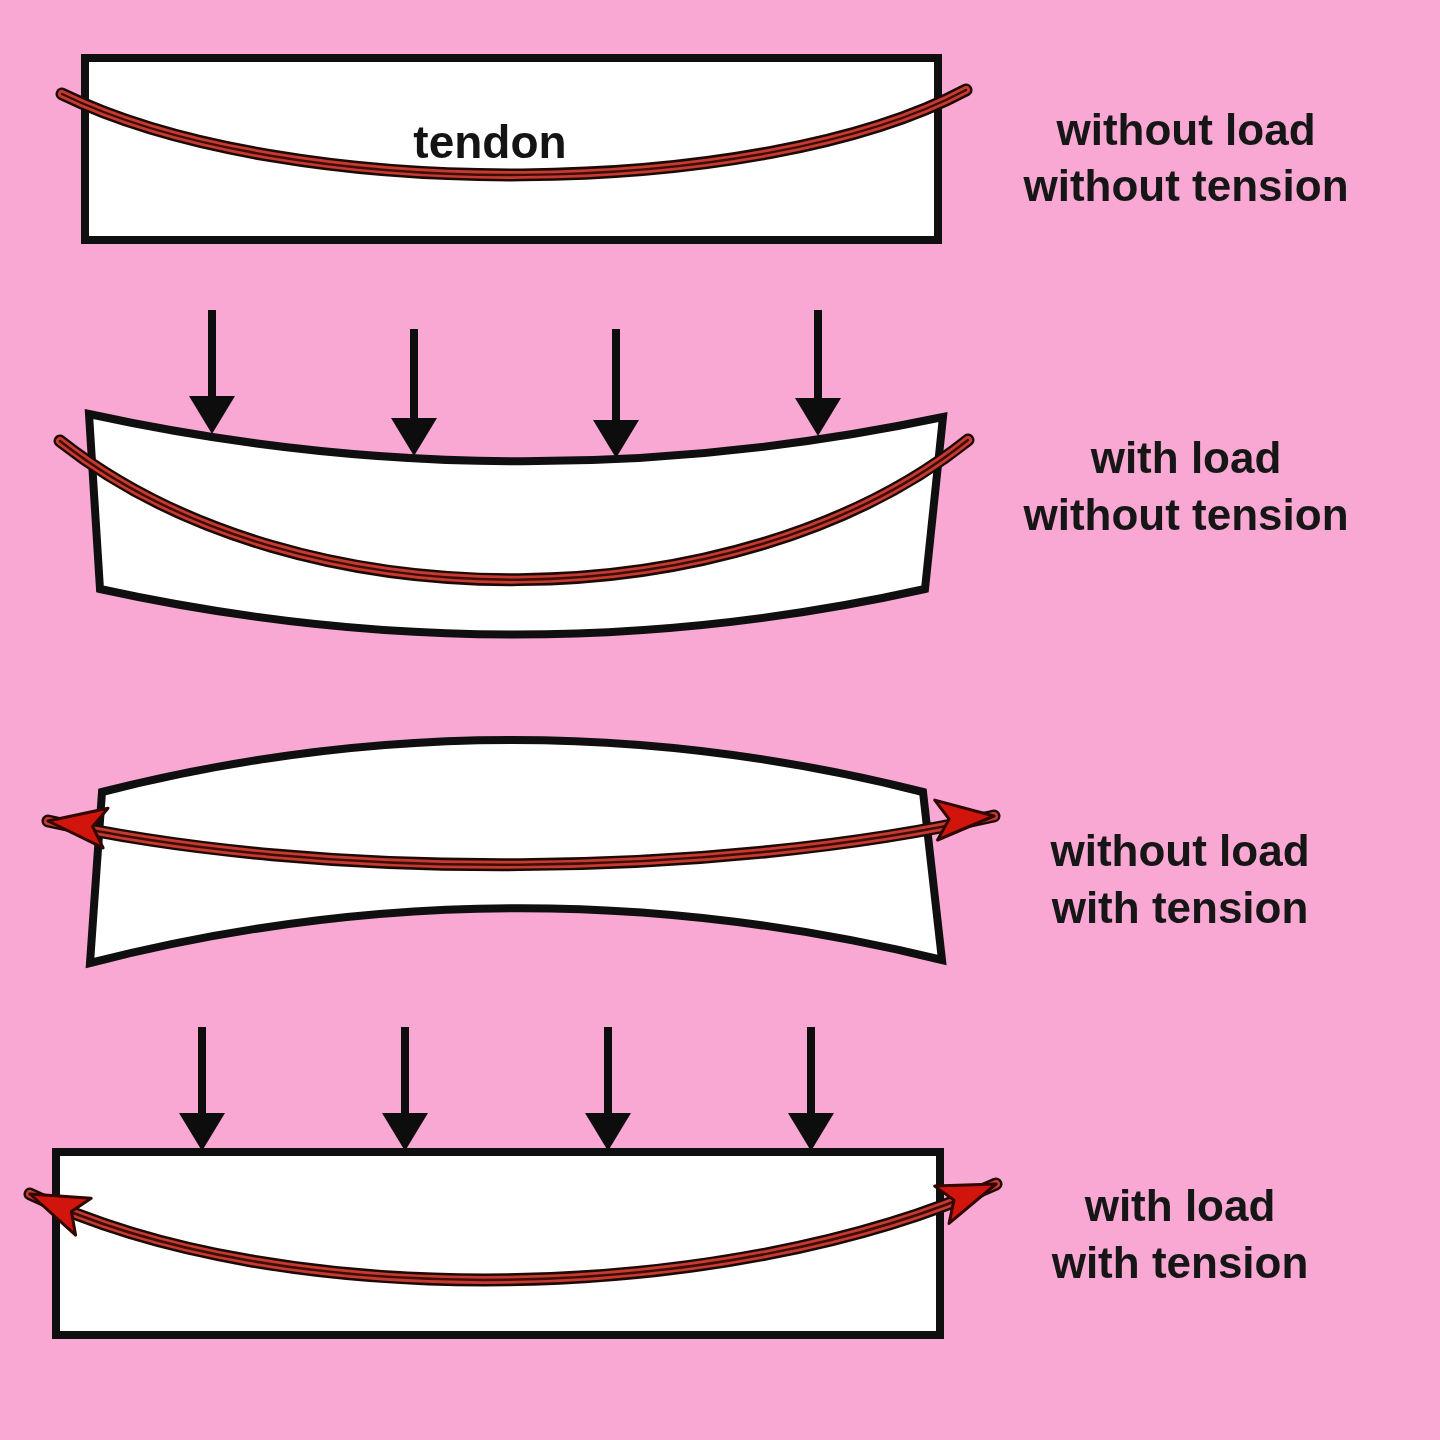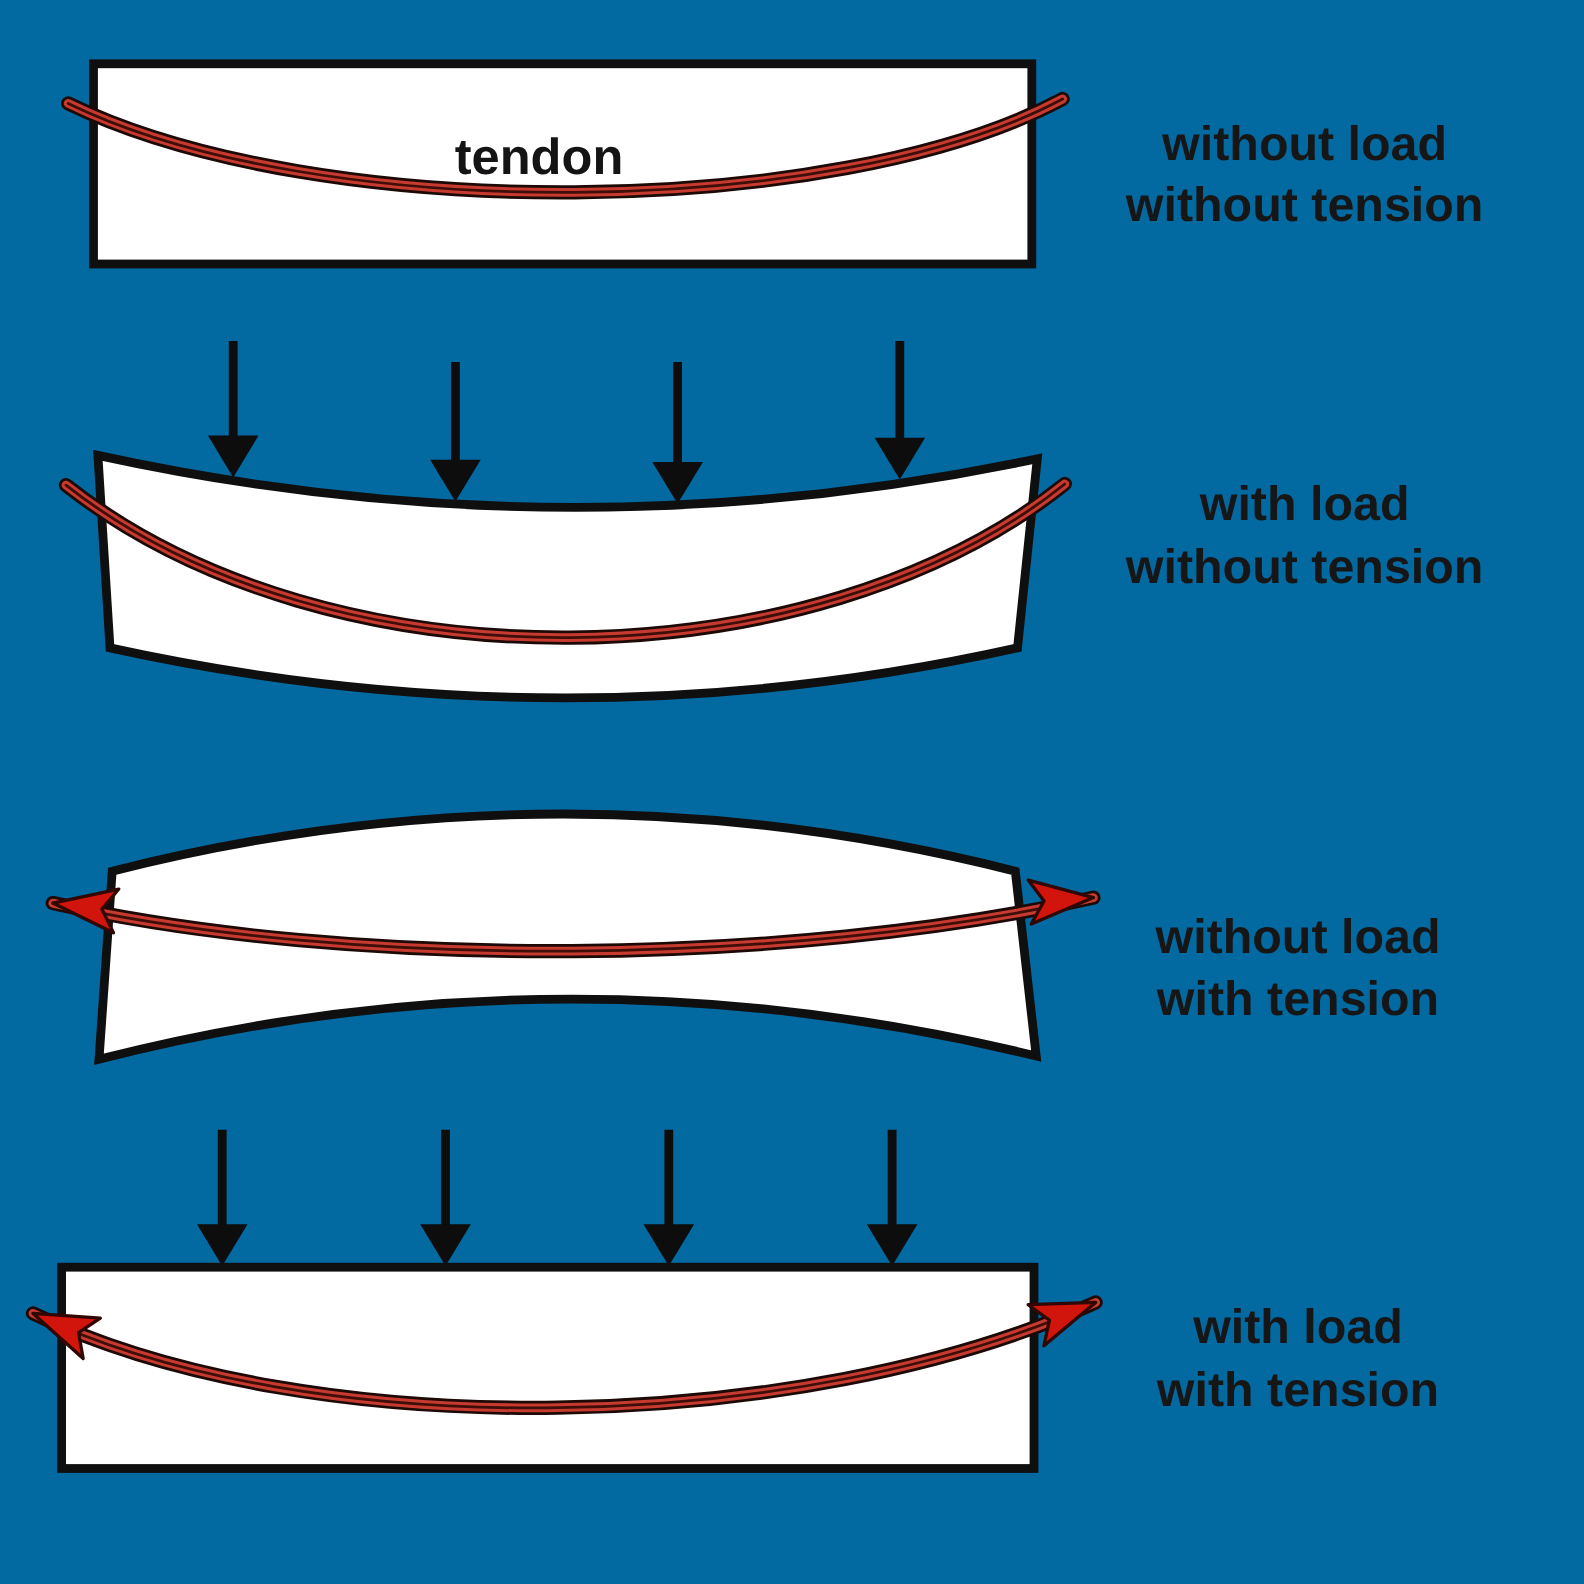--- a/index.html
+++ b/index.html
@@ -4,21 +4,21 @@
 <style>
   html, body {
     margin: 0;
     padding: 0;
     background: #ffffff;
   }
   #stage {
     position: relative;
     width: 1440px;
     height: 1440px;
-    background: #0369a1;
+    background: #f9a8d4;
     overflow: hidden;
   }
   svg { display: block; }
 
   .beam {
     fill: #ffffff;
     stroke: #0f0f0f;
     stroke-width: 8;
     stroke-linejoin: miter;
   }

